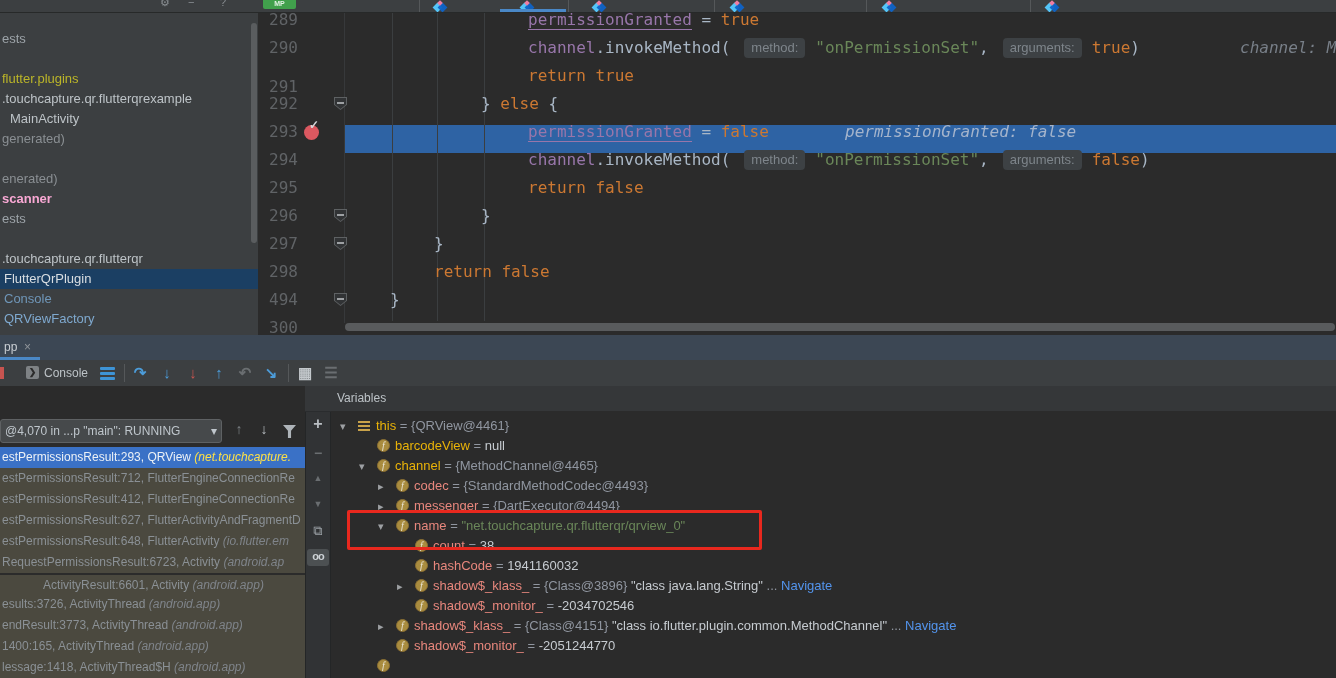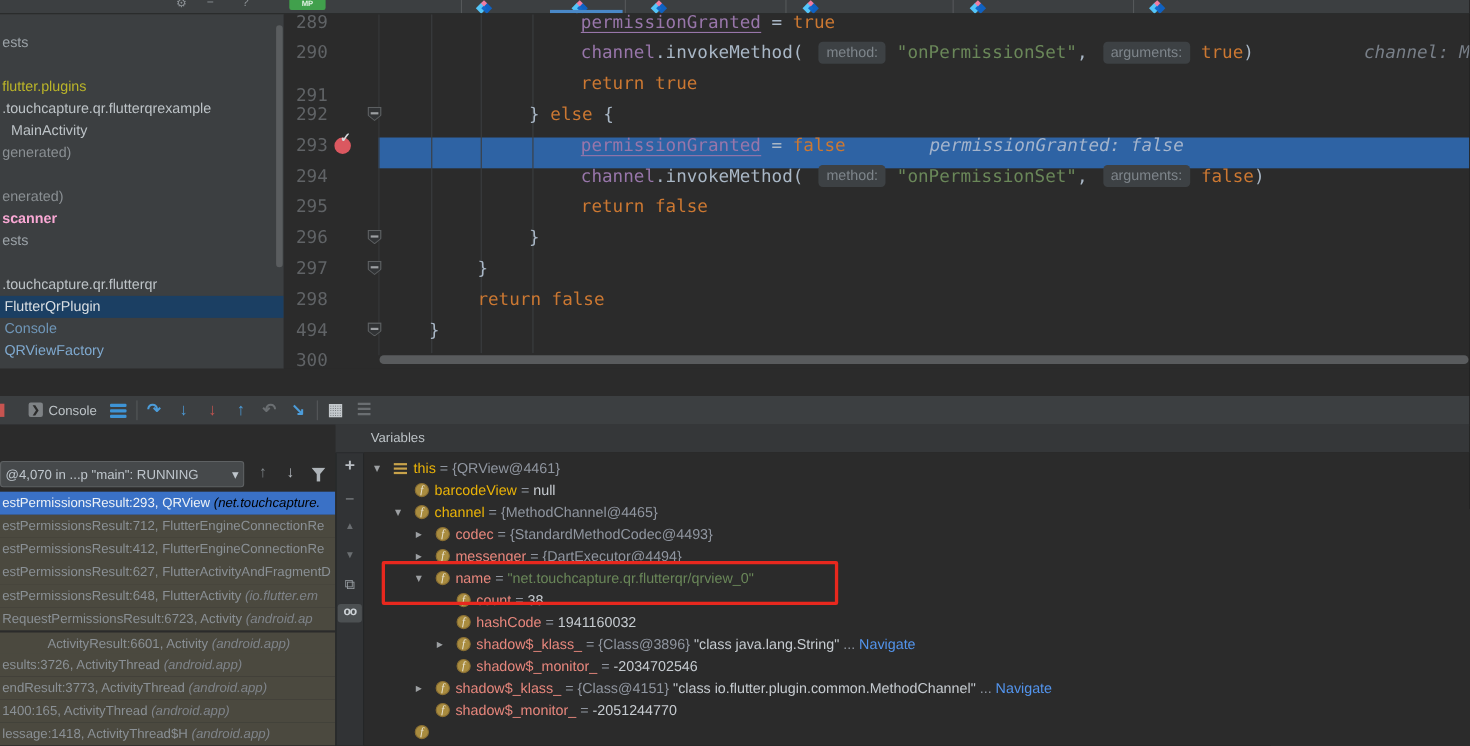--- a/index.html
+++ b/index.html
@@ -71,21 +71,21 @@
   #thread-dd{position:absolute;left:0;top:33px;width:222px;height:24px;background:#46494B;border:1px solid #5E6163;
              border-radius:3px;color:#BFC6CC;font-size:12px;line-height:22px;padding-left:4px;box-sizing:border-box;white-space:nowrap;overflow:hidden;}
   #thread-dd .dda{position:absolute;right:4px;top:0;color:#BFC6CC;}
   .fnav{position:absolute;top:35px;font-size:14px;font-weight:bold;width:18px;text-align:center;}
   .funnel{position:absolute;top:39px;width:13px;height:13px;background:#AEB4B9;
           clip-path:polygon(0 0,100% 0,62% 45%,62% 100%,38% 100%,38% 45%);}
   .fr-row{position:absolute;left:0;width:305px;height:21px;line-height:21px;font-size:12px;white-space:nowrap;
           overflow:hidden;background:#4B493F;padding-left:2px;box-sizing:border-box;}
   .fr-row .fmain{color:#8A9095;} .fr-row .floc{color:#7F848A;font-style:italic;}
   .fr-sel{background:#3A71C6;}
-  .fr-sel .fmain{color:#ECF1F6;} .fr-sel .floc{color:#000000;}
+  .fr-sel .fmain{color:#ECF1F6;} .fr-sel .floc{color:#fde047;}
   
   #side-strip{left:305px;top:411px;width:26px;height:267px;background:#313335;
               border-left:1px solid #242627;border-right:1px solid #242627;box-sizing:border-box;}
   .ss-ico{position:absolute;left:0;width:24px;text-align:center;}
   #glasses{position:absolute;left:1px;top:138px;width:22px;height:17px;background:#4C5052;border-radius:3px;
            color:#CDD2D6;font-weight:bold;font-size:11px;letter-spacing:-1px;text-align:center;line-height:15px;}
   
   #vars-header{left:305px;top:386px;width:1031px;height:25px;background:#353739;border-bottom:1px solid #2A2C2E;
                color:#BDC3C7;font-size:12px;line-height:24px;}
   #vars-header span{margin-left:32px;}
@@ -229,20 +229,25 @@
         <i class="fi"></i>
         <i class="fd"></i>
       </div>
       <div class="bp" style="top: 112px;">
         <span class="chk">✓</span>
       </div>
       <div class="dhint" style="top: 21px; left: 982px;">channel: M</div>
       <div class="dhint on-exec" style="top: 105px; left: 587px;">permissionGranted: false</div>
     </div>
 
+  <div id="debug-header" class="abs">
+    <div id="pp-tab">pp</div>
+    <div id="pp-close">×</div>
+    <div id="pp-uline"></div>
+  </div>
 
   <div id="debug-toolbar" class="abs">
     <div id="red-sliver"></div>
     <div id="console-ic">❯</div>
     <div id="console-lbl">Console</div>
     <div id="burger">
         <i style="top:0"></i>
         <i style="top:5px"></i>
         <i style="top:10px"></i>
       </div>

